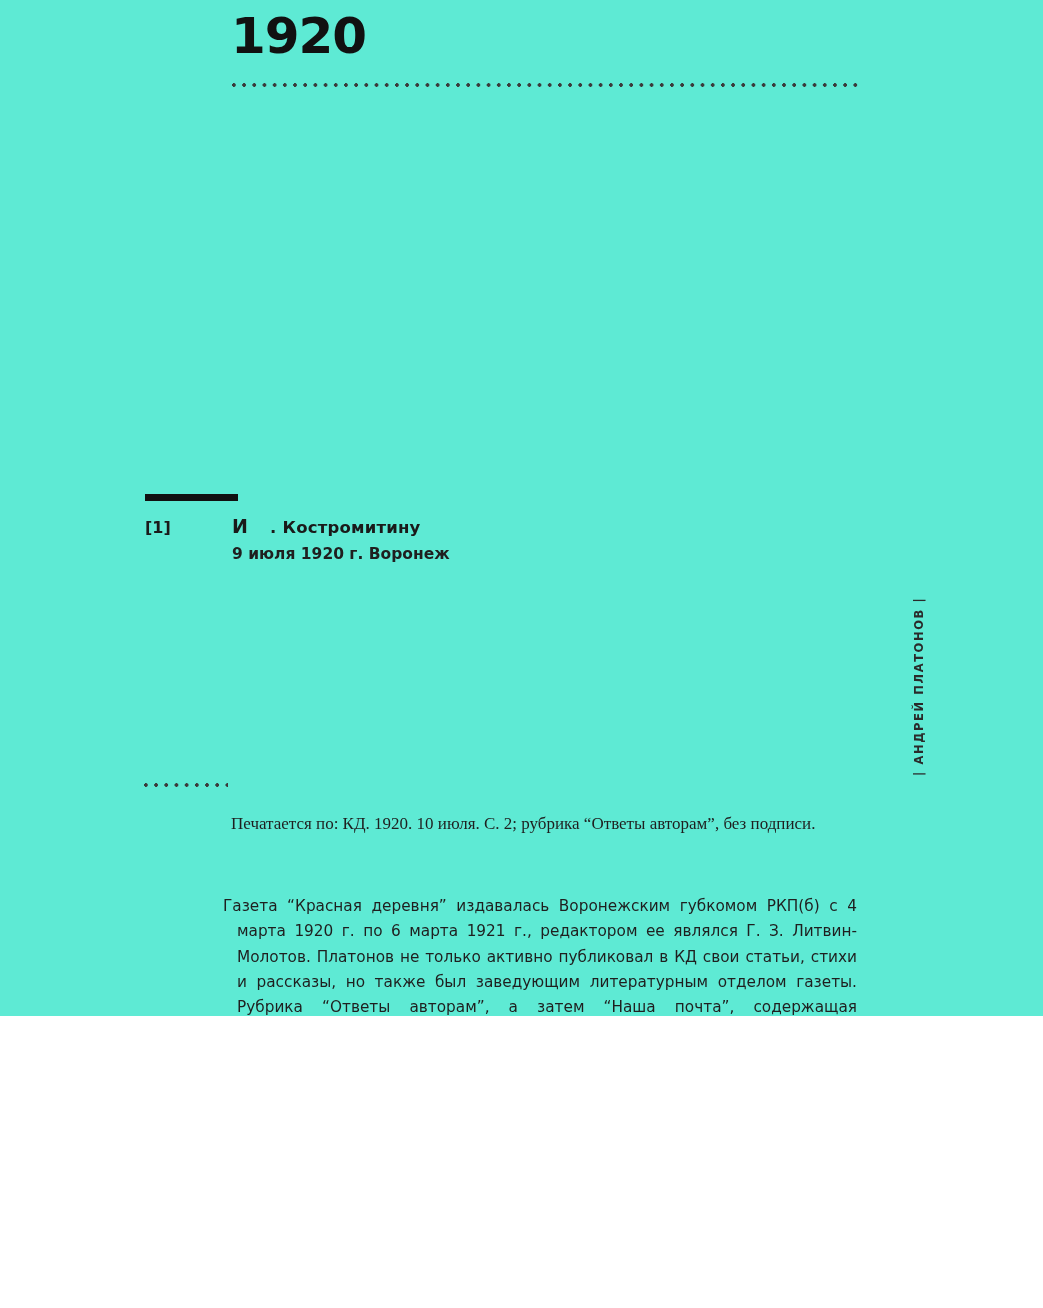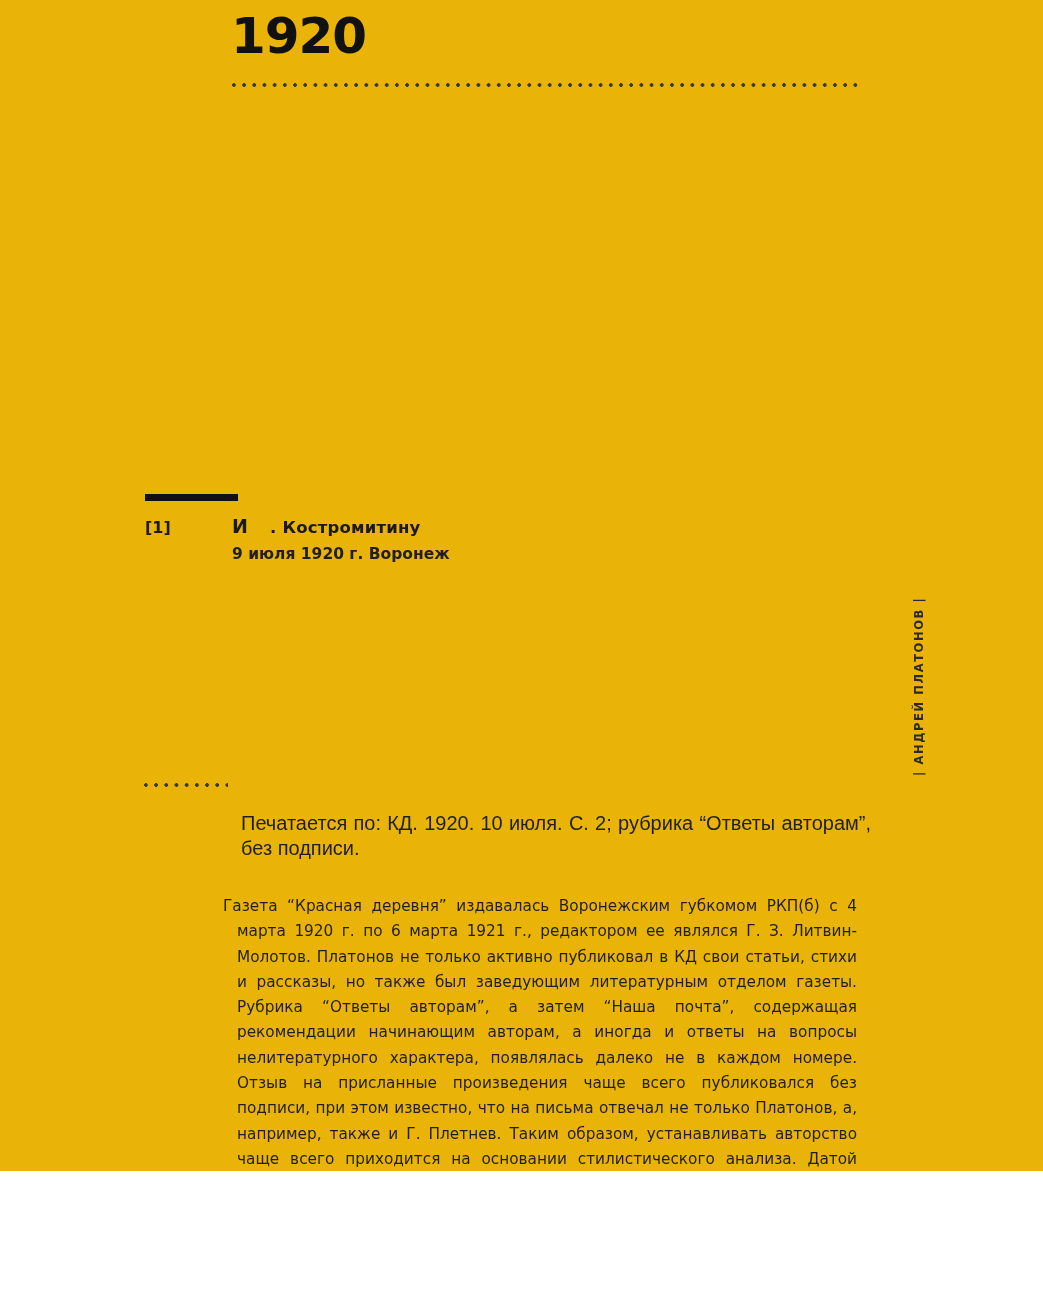--- a/index.html
+++ b/index.html
@@ -3,22 +3,22 @@
 <meta charset="utf-8">
 <style>
   html, body {
     margin: 0;
     padding: 0;
     background: #ffffff;
   }
   .page {
     position: relative;
     width: 1043px;
-    height: 1171px;
-    background: #eab308;
+    height: 1016px;
+    background: #5eead4;
     overflow: hidden;
     font-family: "Liberation Sans", sans-serif;
     color: #1a1a1a;
   }
 
   
   .year-heading {
     position: absolute;
     left: 231px;
     top: 10px;
@@ -102,25 +102,25 @@
     line-height: 37.5px;
     color: #151515;
     text-align: justify;
     text-indent: 56px;
     hyphens: manual;
   }
 
   
   .source-note {
     position: absolute;
-    left: 241px;
+    left: 231px;
     top: 811px;
     width: 630px;
-    font-family: Liberation Sans, sans-serif;
-    font-size: 20px;
+    font-family: Liberation Serif, serif;
+    font-size: 17px;
     line-height: 25px;
     color: #1f1f1f;
     text-align: justify;
   }
 
   
   .commentary {
     position: absolute;
     left: 219px;
     top: 890px;

